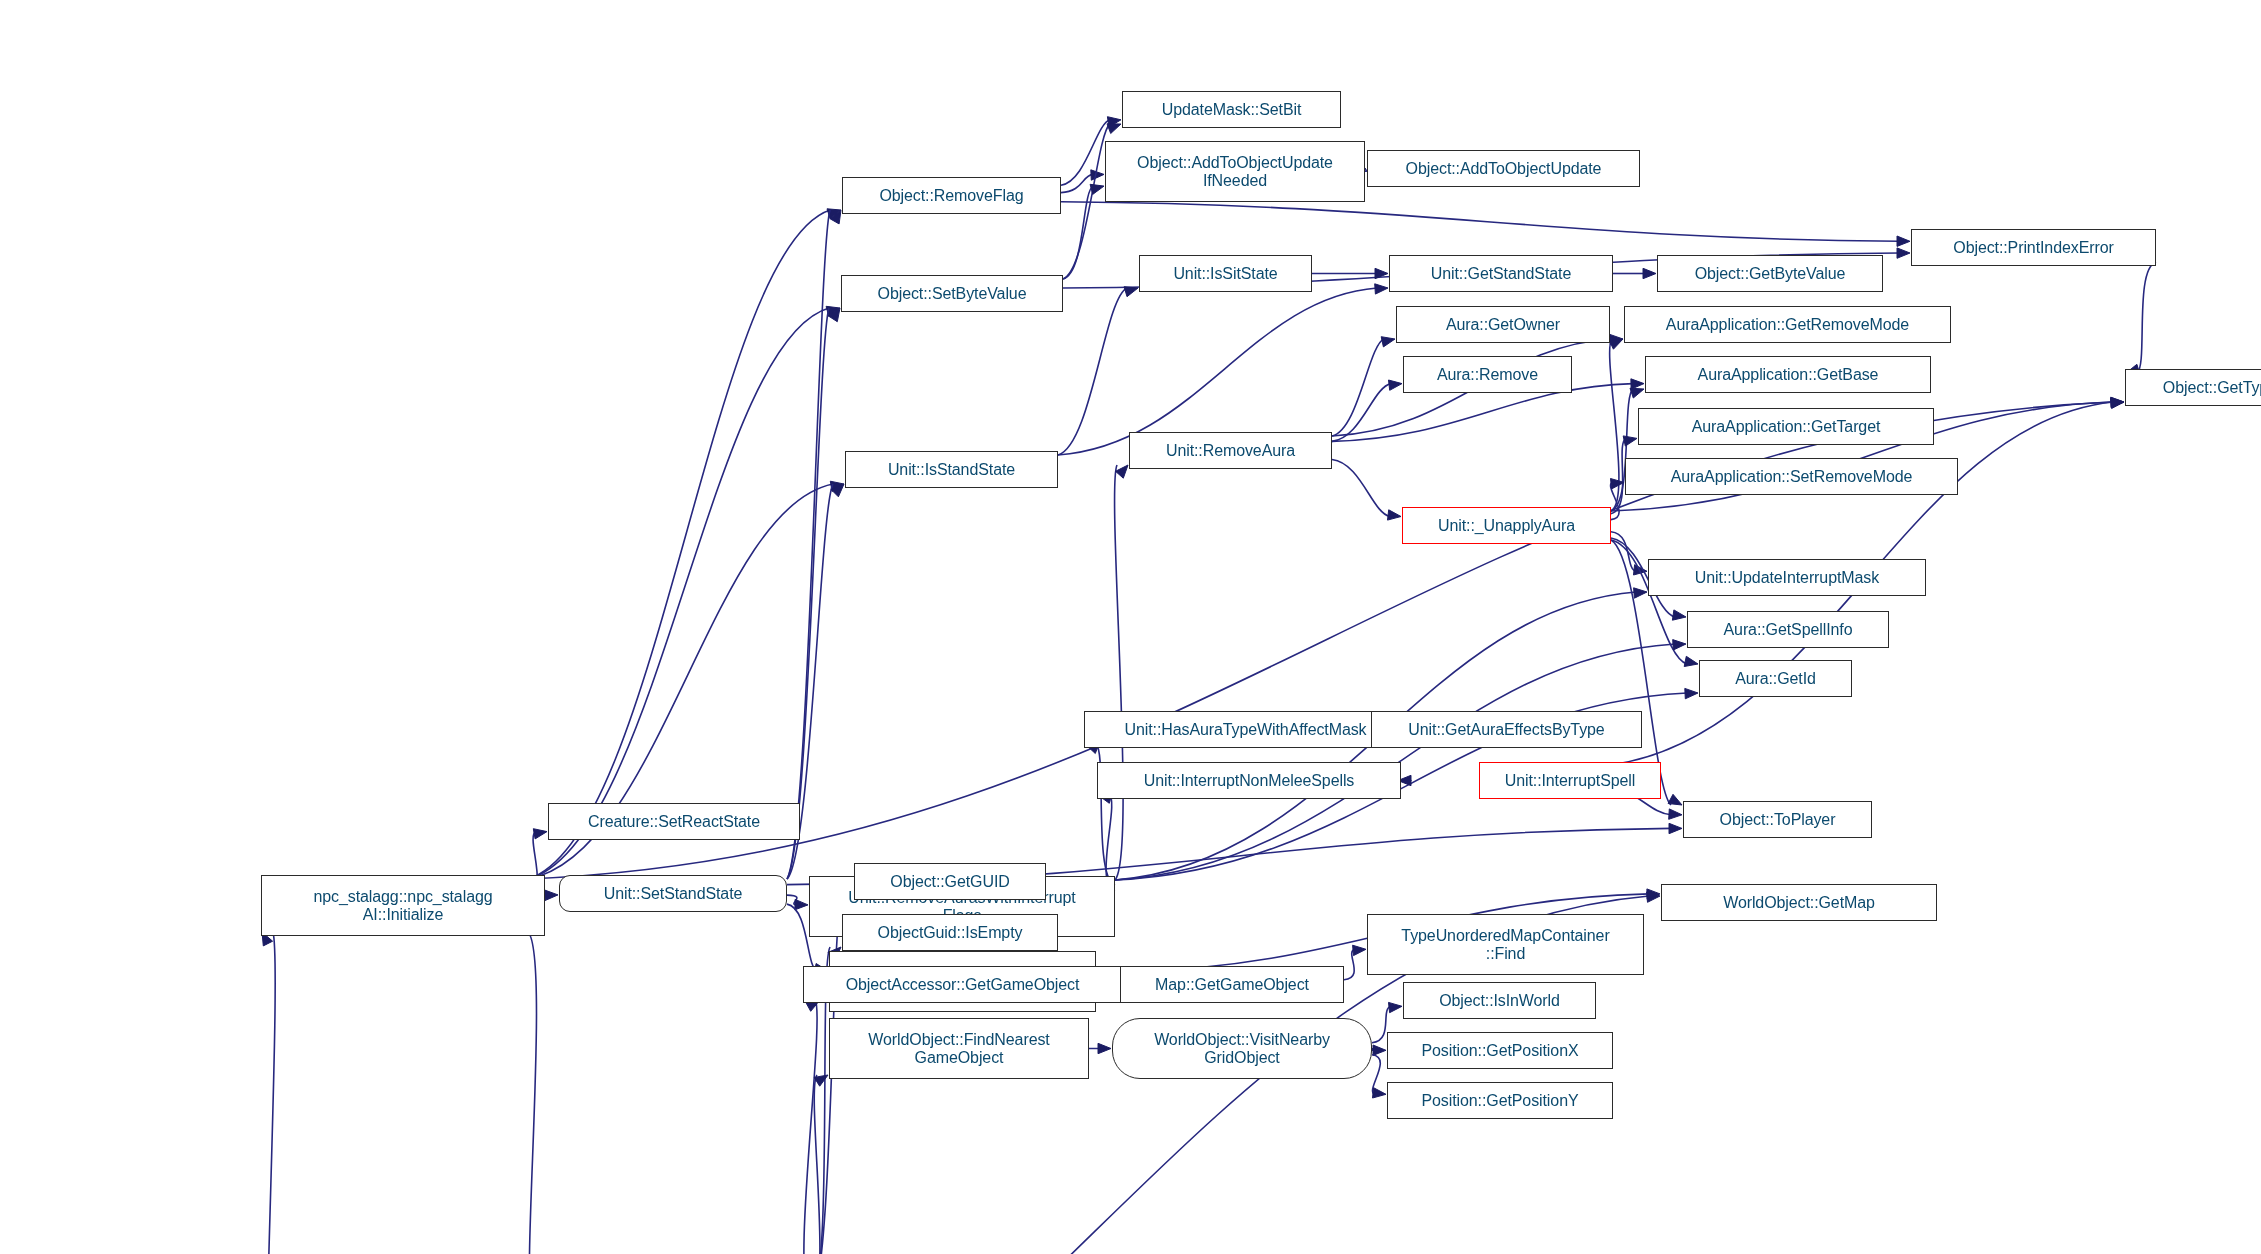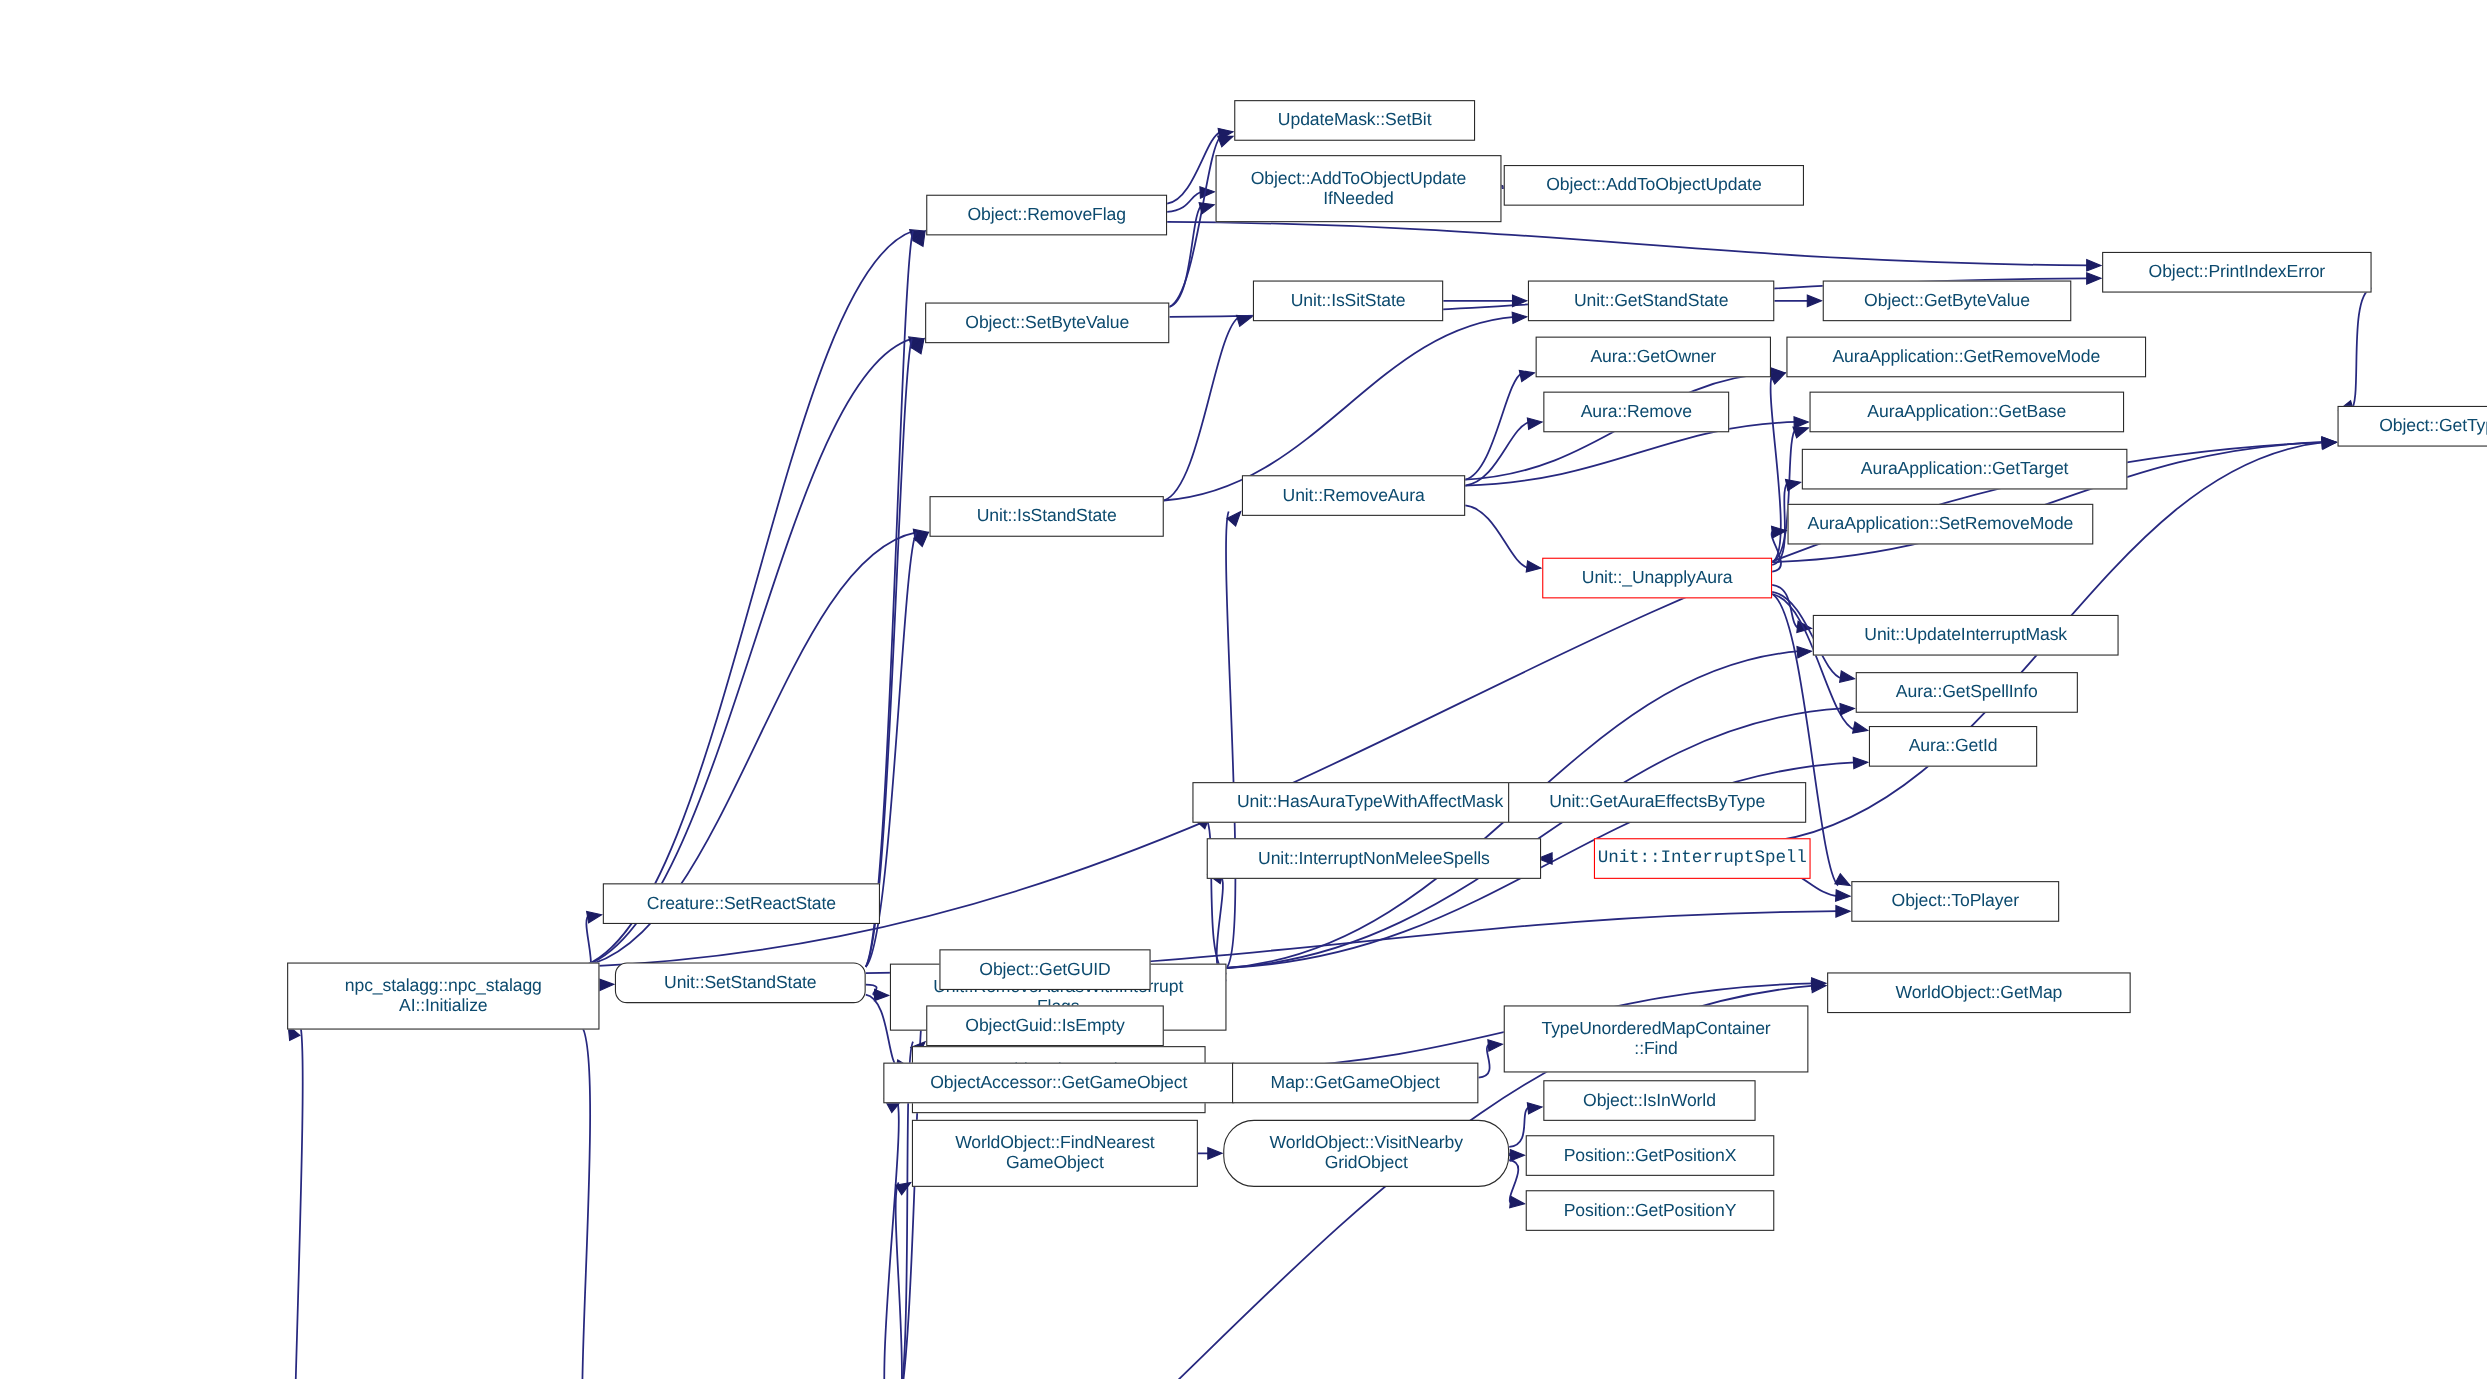--- a/index.html
+++ b/index.html
@@ -214,29 +214,29 @@
       <div class="node" style="left: 1367px; top: 150px; width: 273px; height: 37px;">Object::AddToObjectUpdate</div>
       <div class="node" style="left: 1139px; top: 255px; width: 173px; height: 37px;">Unit::IsSitState</div>
       <div class="node" style="left: 1389px; top: 255px; width: 224px; height: 37px;">Unit::GetStandState</div>
       <div class="node" style="left: 1657px; top: 255px; width: 226px; height: 37px;">Object::GetByteValue</div>
       <div class="node" style="left: 1396px; top: 306px; width: 214px; height: 37px;">Aura::GetOwner</div>
       <div class="node" style="left: 1403px; top: 356px; width: 169px; height: 37px;">Aura::Remove</div>
       <div class="node" style="left: 1129px; top: 432px; width: 203px; height: 37px;">Unit::RemoveAura</div>
       <div class="node" style="left: 1624px; top: 306px; width: 327px; height: 37px;">AuraApplication::GetRemoveMode</div>
       <div class="node" style="left: 1645px; top: 356px; width: 286px; height: 37px;">AuraApplication::GetBase</div>
       <div class="node" style="left: 1638px; top: 408px; width: 296px; height: 37px;">AuraApplication::GetTarget</div>
-      <div class="node" style="left: 1625px; top: 458px; width: 278px; height: 37px;">AuraApplication::SetRemoveMode</div>
+      <div class="node" style="left: 1625px; top: 458px; width: 333px; height: 37px;">AuraApplication::SetRemoveMode</div>
       <div class="node highlight" style="left: 1402px; top: 507px; width: 209px; height: 37px;">Unit::_UnapplyAura</div>
       <div class="node" style="left: 1648px; top: 559px; width: 278px; height: 37px;">Unit::UpdateInterruptMask</div>
       <div class="node" style="left: 1687px; top: 611px; width: 202px; height: 37px;">Aura::GetSpellInfo</div>
       <div class="node" style="left: 1699px; top: 660px; width: 153px; height: 37px;">Aura::GetId</div>
       <div class="node" style="left: 1084px; top: 711px; width: 323px; height: 37px;">Unit::HasAuraTypeWithAffectMask</div>
       <div class="node" style="left: 1371px; top: 711px; width: 271px; height: 37px;">Unit::GetAuraEffectsByType</div>
       <div class="node" style="left: 1097px; top: 762px; width: 304px; height: 37px;">Unit::InterruptNonMeleeSpells</div>
-      <div class="node highlight" style="left: 1449px; top: 762px; width: 197px; height: 37px; font-family: Liberation Mono, monospace;">Unit::InterruptSpell</div>
+      <div class="node highlight" style="left: 1479px; top: 762px; width: 182px; height: 37px;">Unit::InterruptSpell</div>
       <div class="node" style="left: 1683px; top: 801px; width: 189px; height: 37px;">Object::ToPlayer</div>
       <div class="node" style="left: 1911px; top: 229px; width: 245px; height: 37px;">Object::PrintIndexError</div>
       <div class="node" style="left: 2125px; top: 369px; width: 203px; height: 37px;">Object::GetTypeId</div>
       <div class="node" style="left: 854px; top: 863px; width: 192px; height: 37px;">Object::GetGUID</div>
       <div class="node" style="left: 842px; top: 914px; width: 216px; height: 37px;">ObjectGuid::IsEmpty</div>
       <div class="node" style="left: 803px; top: 966px; width: 319px; height: 37px;">ObjectAccessor::GetGameObject</div>
       <div class="node" style="left: 829px; top: 1018px; width: 260px; height: 61px;">WorldObject::FindNearest
 GameObject</div>
       <div class="node" style="left: 1120px; top: 966px; width: 224px; height: 37px;">Map::GetGameObject</div>
       <div class="node" style="left: 1112px; top: 1018px; width: 260px; height: 61px; border-radius: 28px;">WorldObject::VisitNearby

